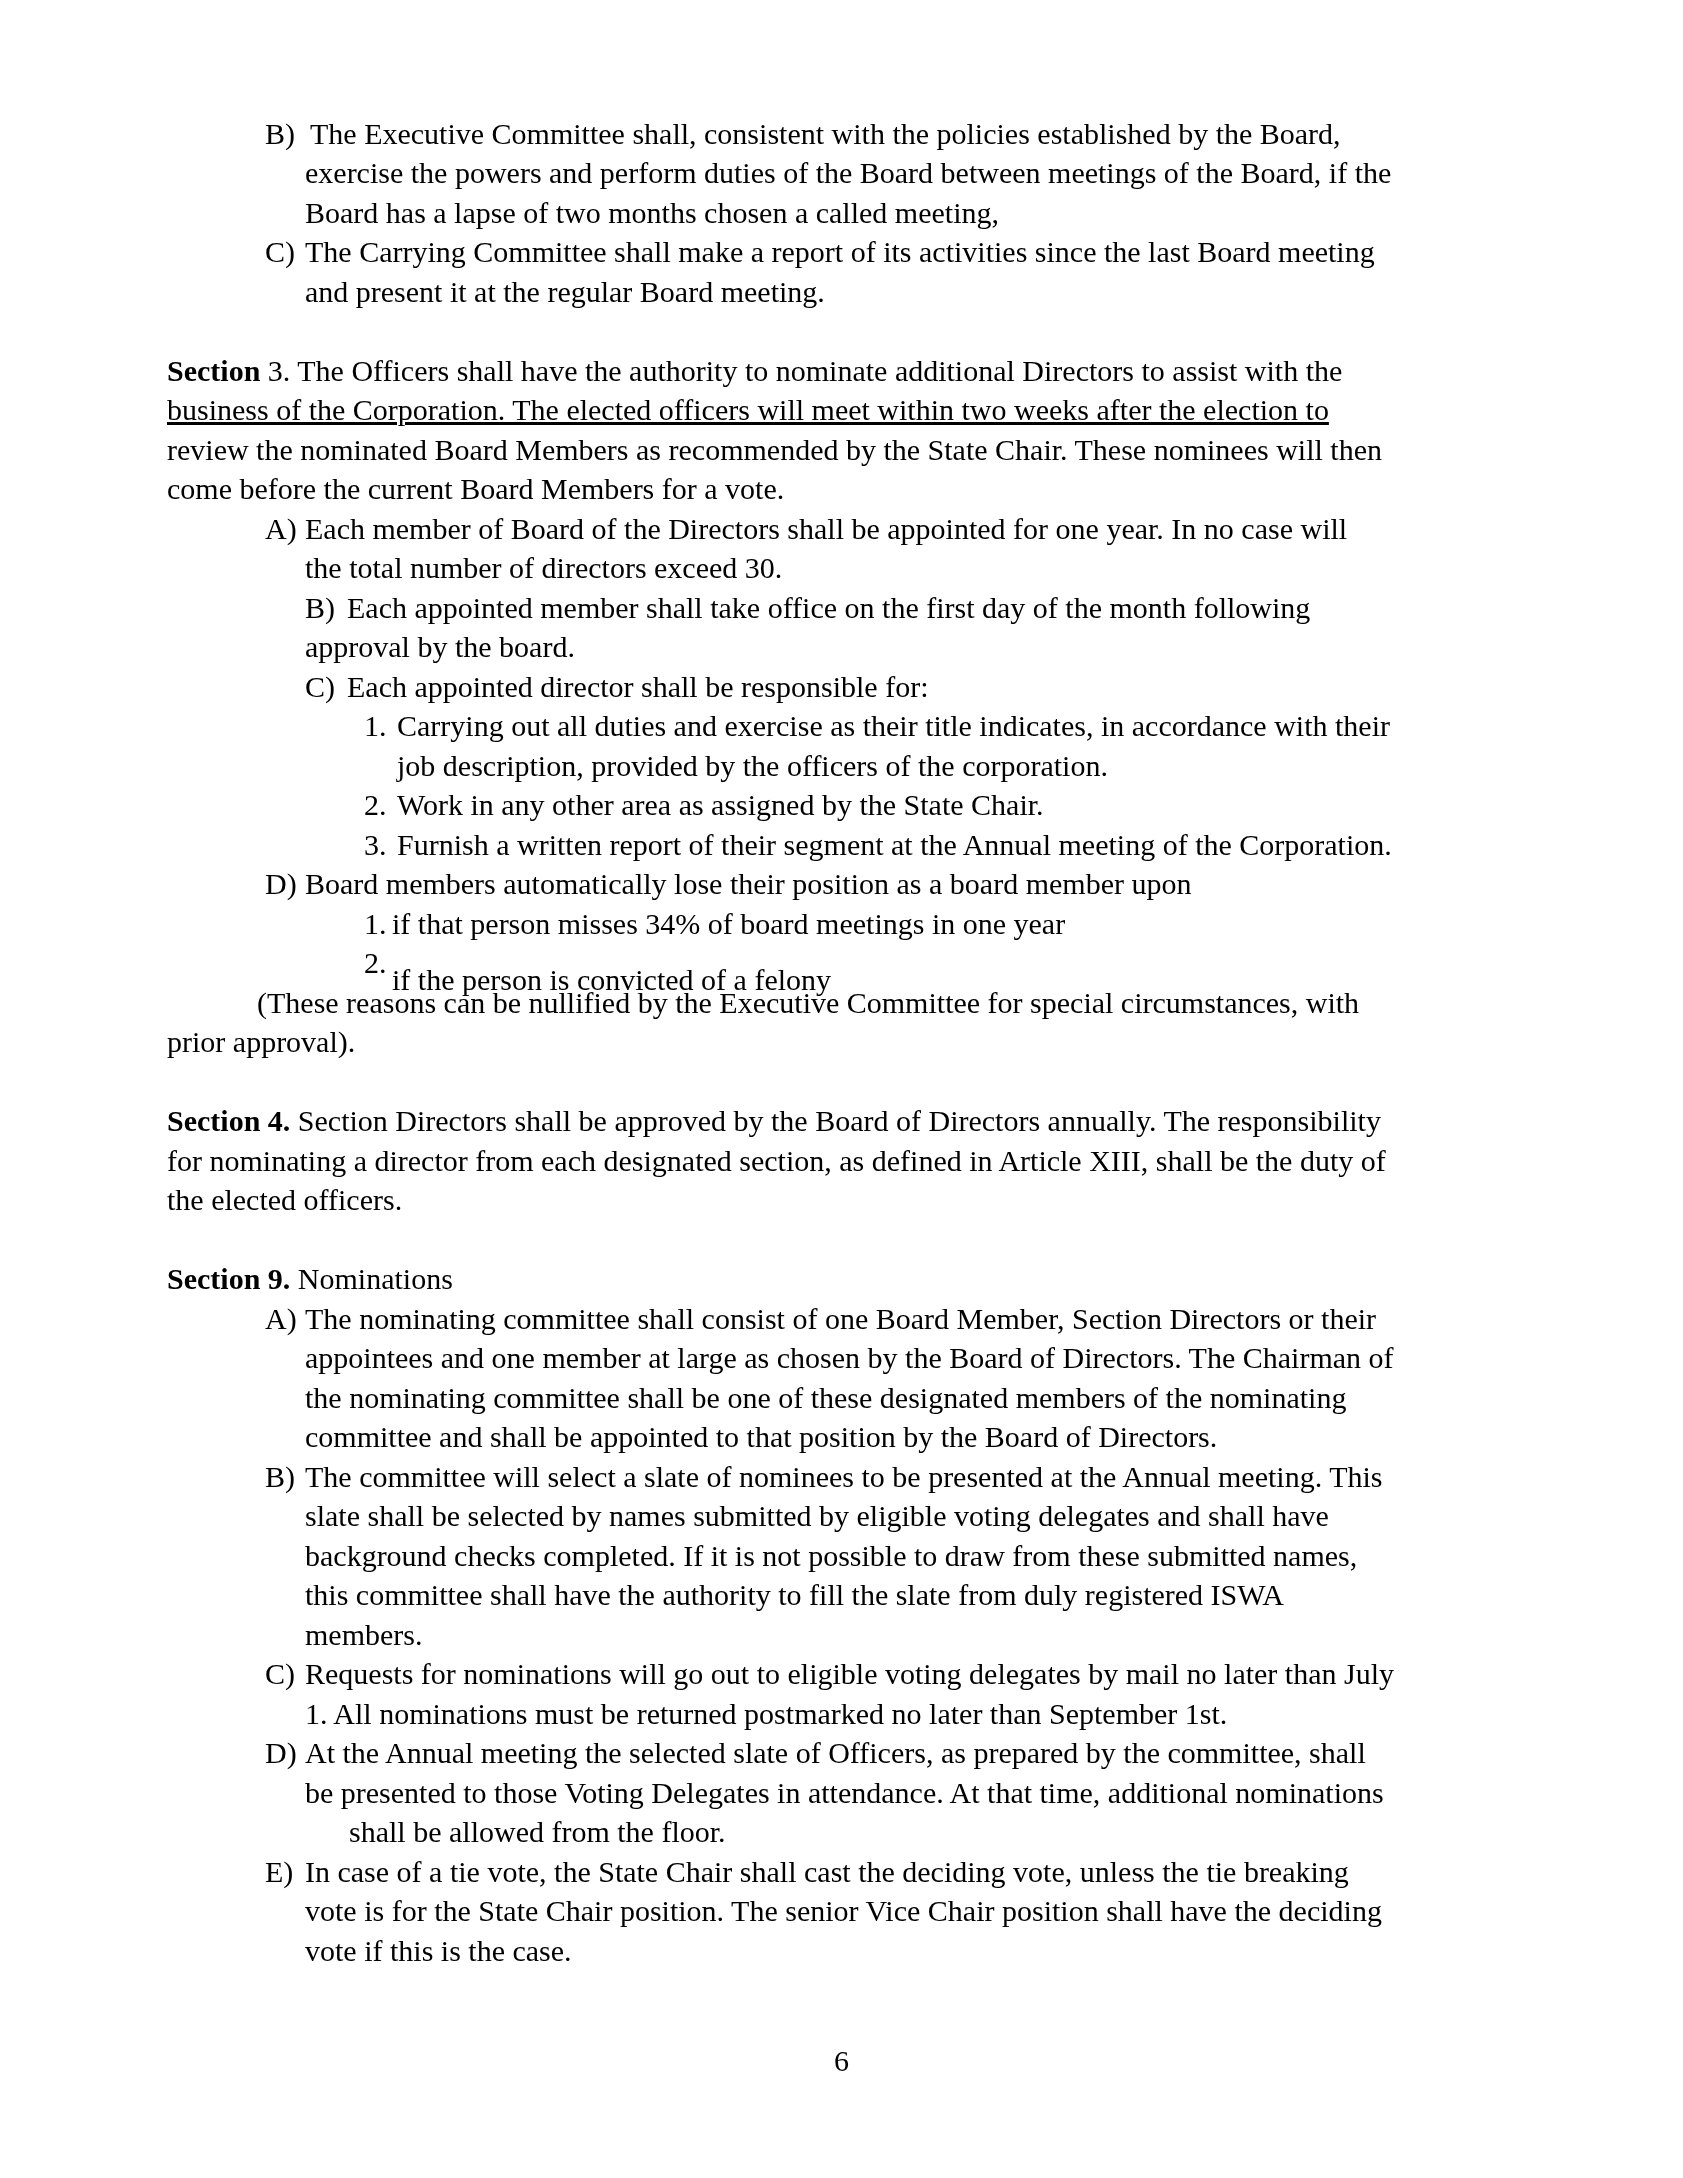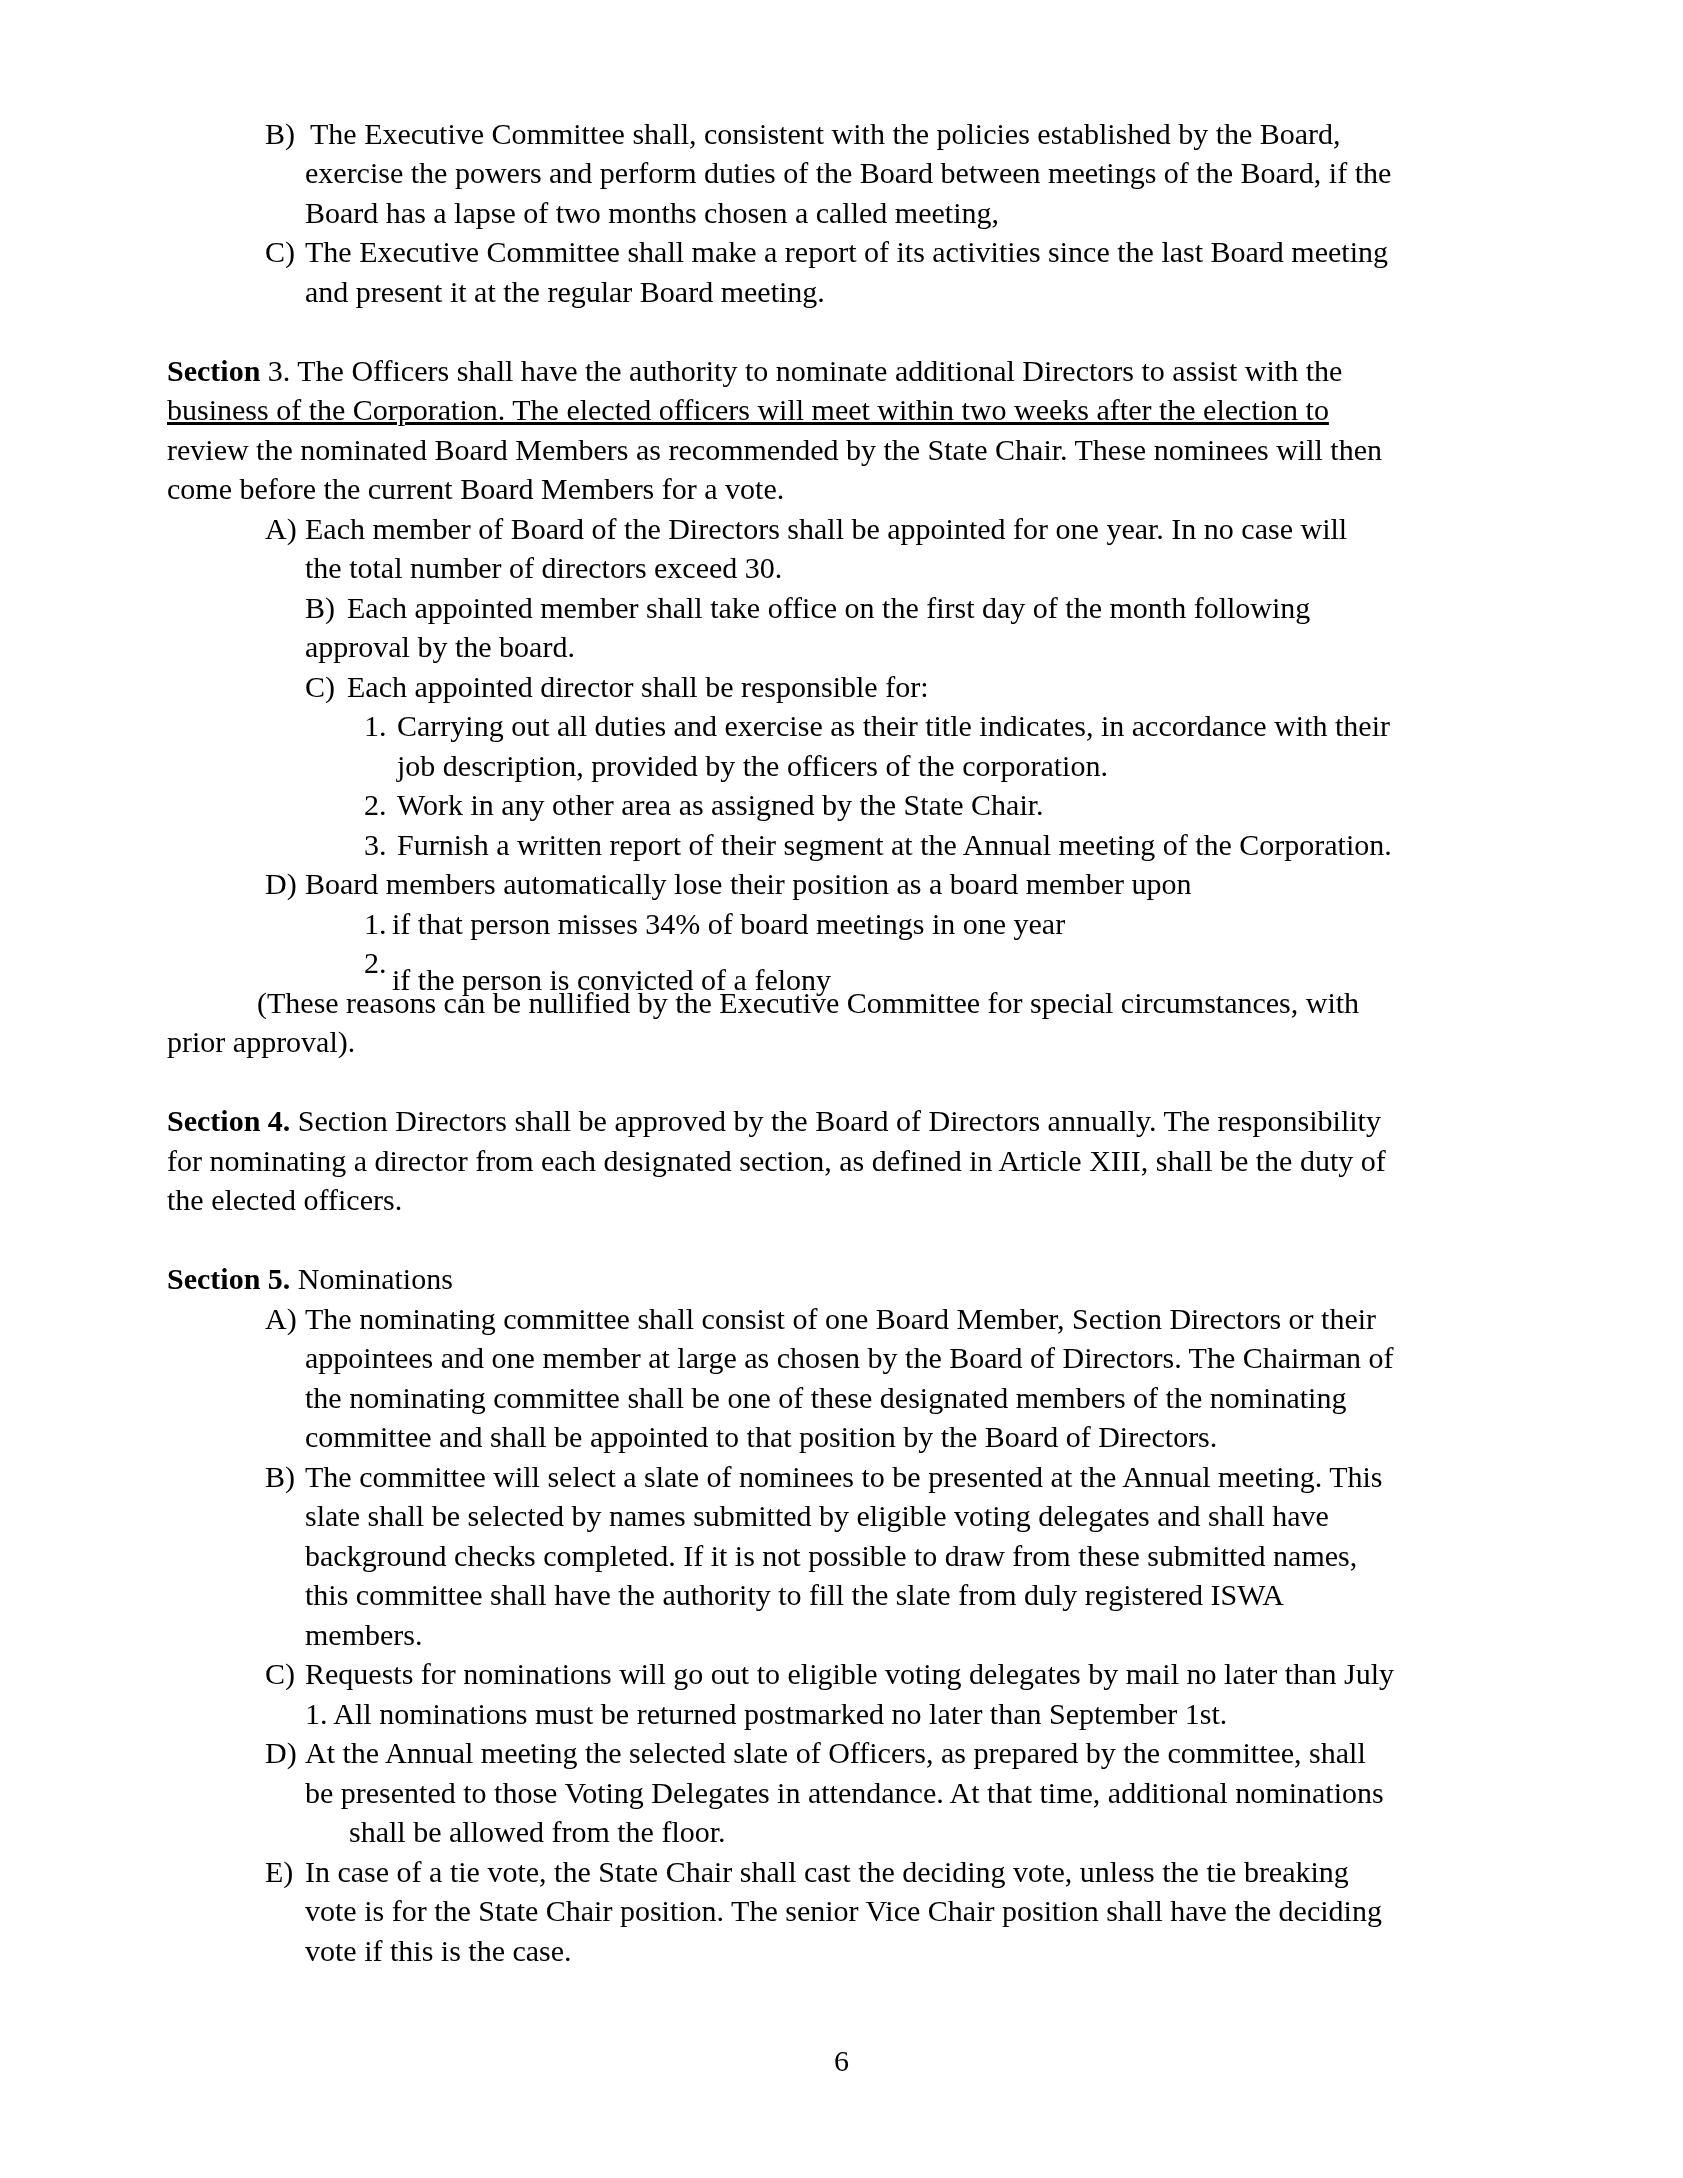--- a/index.html
+++ b/index.html
@@ -17,21 +17,21 @@
 <div class="page" id="page">
   <div id="content">
       <div>
         <div class="ln" style="left: 265px; top: 114px;">B)</div>
         <div class="ln" style="top: 114px; left: 310px;">The Executive Committee shall, consistent with the policies established by the Board,</div>
         <div class="ln" style="top: 153px; left: 305px;">exercise the powers and perform duties of the Board between meetings of the Board, if the</div>
         <div class="ln" style="top: 193px; left: 305px;">Board has a lapse of two months chosen a called meeting,</div>
       </div>
       <div>
         <div class="ln" style="left: 265px; top: 232px;">C)</div>
-        <div class="ln" style="top: 232px; left: 305px;">The Executive Committee shall make a report of its activities since the last Board meeting</div>
+        <div class="ln" style="top: 232px; left: 305px;">The Carrying Committee shall make a report of its activities since the last Board meeting</div>
         <div class="ln" style="top: 272px; left: 305px;">and present it at the regular Board meeting.</div>
       </div>
       <div>
         <div class="ln" style="top: 351px; left: 167px;"><b>Section</b><span> 3</span><span>. The Officers shall have the authority to nominate additional Directors to assist with the</span></div>
         <div class="ln" style="top: 390px; left: 167px; text-decoration: underline;">business of the Corporation. The elected officers will meet within two weeks after the election to</div>
         <div class="ln" style="top: 430px; left: 167px;">review the nominated Board Members as recommended by the State Chair. These nominees will then</div>
         <div class="ln" style="top: 469px; left: 167px;">come before the current Board Members for a vote.</div>
       </div>
       <div>
         <div class="ln" style="left: 265px; top: 509px;">A)</div>
@@ -75,21 +75,21 @@
       <div>
         <div class="ln" style="top: 983px; left: 257px;">(These reasons can be nullified by the Executive Committee for special circumstances, with</div>
         <div class="ln" style="top: 1022px; left: 167px;">prior approval).</div>
       </div>
       <div>
         <div class="ln" style="top: 1101px; left: 167px;"><b>Section 4.</b><span> Section Directors shall be approved by the Board of Directors annually. The responsibility</span></div>
         <div class="ln" style="top: 1141px; left: 167px;">for nominating a director from each designated section, as defined in Article XIII, shall be the duty of</div>
         <div class="ln" style="top: 1180px; left: 167px;">the elected officers.</div>
       </div>
       <div>
-        <div class="ln" style="top: 1259px; left: 167px;"><b>Section 5.</b><span> Nominations</span></div>
+        <div class="ln" style="top: 1259px; left: 167px;"><b>Section 9.</b><span> Nominations</span></div>
       </div>
       <div>
         <div class="ln" style="left: 265px; top: 1299px;">A)</div>
         <div class="ln" style="top: 1299px; left: 305px;">The nominating committee shall consist of one Board Member, Section Directors or their</div>
         <div class="ln" style="top: 1338px; left: 305px;">appointees and one member at large as chosen by the Board of Directors. The Chairman of</div>
         <div class="ln" style="top: 1378px; left: 305px;">the nominating committee shall be one of these designated members of the nominating</div>
         <div class="ln" style="top: 1417px; left: 305px;">committee and shall be appointed to that position by the Board of Directors.</div>
       </div>
       <div>
         <div class="ln" style="left: 265px; top: 1457px;">B)</div>

